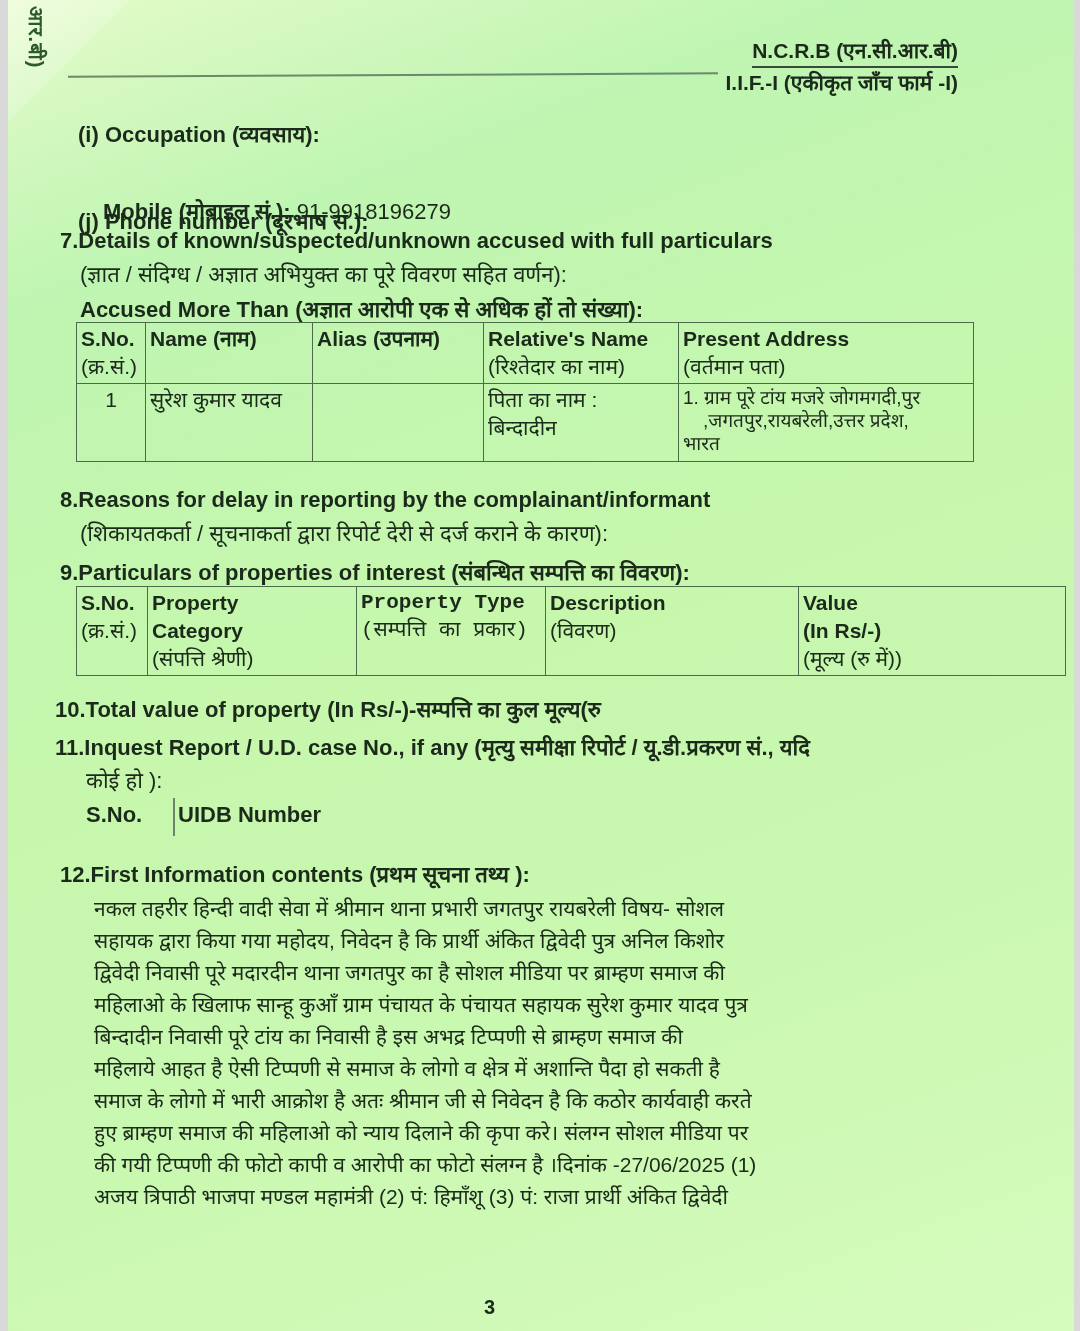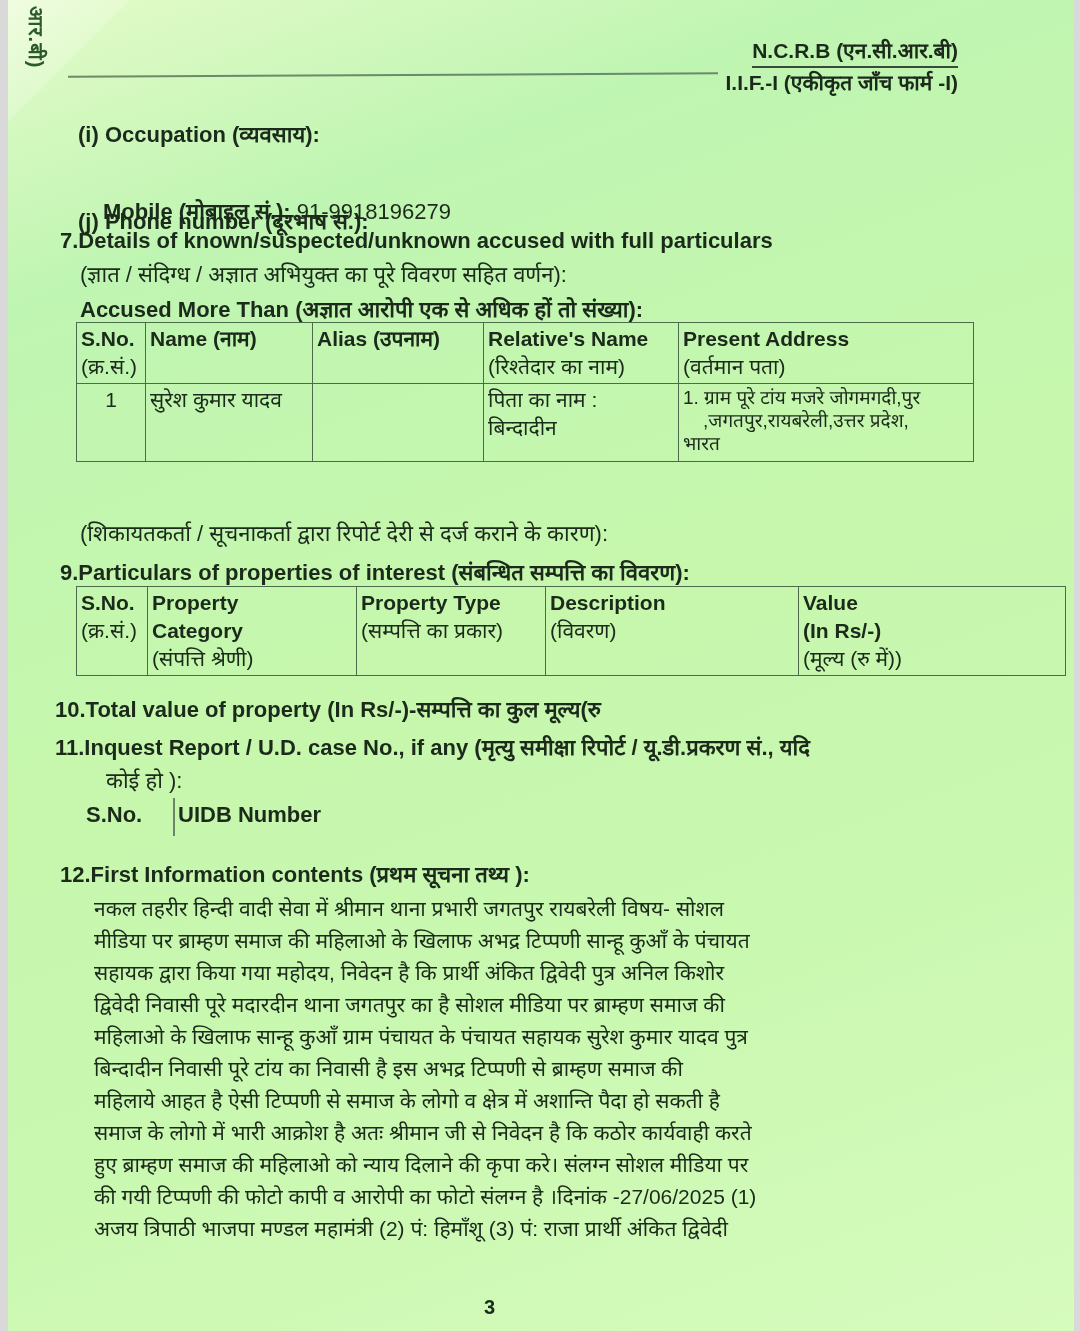--- a/index.html
+++ b/index.html
@@ -91,64 +91,64 @@
           </td>
       <td style="font-size:19px;line-height:23px;">
             <div>1. ग्राम पूरे टांय मजरे जोगमगदी,पुर</div>
             <div style="padding-left:20px;">,जगतपुर,रायबरेली,उत्तर प्रदेश,</div>
             <div>भारत</div>
           </td>
     </tr>
   </tbody>
     </table>
 
+  <div class="t" style="left:52px;top:487px;">8.Reasons for delay in reporting by the complainant/informant</div>
   <div class="t n" style="left:72px;top:521px;">(शिकायतकर्ता / सूचनाकर्ता द्वारा रिपोर्ट देरी से दर्ज कराने के कारण):</div>
 
   <div class="t" style="left:52px;top:560px;">9.Particulars of properties of interest (संबन्धित सम्पत्ति का विवरण):</div>
   <table class="g" style="left:68px;top:586px;width:990px;">
     <tbody>
         <tr class="hd">
       <td style="width:62px;">
             <div>S.No.</div>
             <div class="n">(क्र.सं.)</div>
           </td>
       <td style="width:200px;margin-top:48px;">
             <div>Property</div>
             <div>Category</div>
             <div class="n">(संपत्ति श्रेणी)</div>
           </td>
-      <td style="width:180px;">
+      <td style="width:180px;font-family:Liberation Mono, monospace;">
             <div>Property Type</div>
             <div class="n">(सम्पत्ति का प्रकार)</div>
           </td>
       <td style="width:244px;margin-top:28px;">
             <div>Description</div>
             <div class="n">(विवरण)</div>
           </td>
       <td>
             <div>Value</div>
             <div>(In Rs/-)</div>
             <div class="n">(मूल्य (रु में))</div>
           </td>
     </tr>
   </tbody>
     </table>
 
   <div class="t" style="left:47px;top:697px;">10.Total value of property (In Rs/-)-सम्पत्ति का कुल मूल्य(रु</div>
   <div class="t" style="left:47px;top:735px;">11.Inquest Report / U.D. case No., if any (मृत्यु समीक्षा रिपोर्ट / यू.डी.प्रकरण सं., यदि</div>
-  <div class="t n" style="left:78px;top:768px;margin-left:20px;">कोई हो ):</div>
+  <div class="t n" style="left:78px;top:768px;">कोई हो ):</div>
   <div class="t" style="left:78px;top:802px;">S.No.</div>
   <div style="position:absolute;left:165px;top:798px;width:1.5px;height:38px;background:#6a866a;"></div>
   <div class="t" style="left:170px;top:802px;">UIDB Number</div>
 
   <div class="t" style="left:52px;top:862px;">12.First Information contents (प्रथम सूचना तथ्य ):</div>
 
   <div class="body-text">
     <p>नकल तहरीर हिन्दी वादी सेवा में श्रीमान थाना प्रभारी जगतपुर रायबरेली विषय- सोशल</p>
-    <p>मीडिया पर ब्राम्हण समाज की महिलाओ के खिलाफ अभद्र टिप्पणी सान्हू कुआँ के पंचायत</p>
     <p>सहायक द्वारा किया गया महोदय, निवेदन है कि प्रार्थी अंकित द्विवेदी पुत्र अनिल किशोर</p>
     <p>द्विवेदी निवासी पूरे मदारदीन थाना जगतपुर का है सोशल मीडिया पर ब्राम्हण समाज की</p>
     <p>महिलाओ के खिलाफ सान्हू कुआँ ग्राम पंचायत के पंचायत सहायक सुरेश कुमार यादव पुत्र</p>
     <p>बिन्दादीन निवासी पूरे टांय का निवासी है इस अभद्र टिप्पणी से ब्राम्हण समाज की</p>
     <p>महिलाये आहत है ऐसी टिप्पणी से समाज के लोगो व क्षेत्र में अशान्ति पैदा हो सकती है</p>
     <p>समाज के लोगो में भारी आक्रोश है अतः श्रीमान जी से निवेदन है कि कठोर कार्यवाही करते</p>
     <p>हुए ब्राम्हण समाज की महिलाओ को न्याय दिलाने की कृपा करे। संलग्न सोशल मीडिया पर</p>
     <p>की गयी टिप्पणी की फोटो कापी व आरोपी का फोटो संलग्न है ।दिनांक -27/06/2025 (1)</p>
     <p>अजय त्रिपाठी भाजपा मण्डल महामंत्री  (2) पं: हिमाँशू (3) पं: राजा प्रार्थी अंकित द्विवेदी</p>
   </div>

